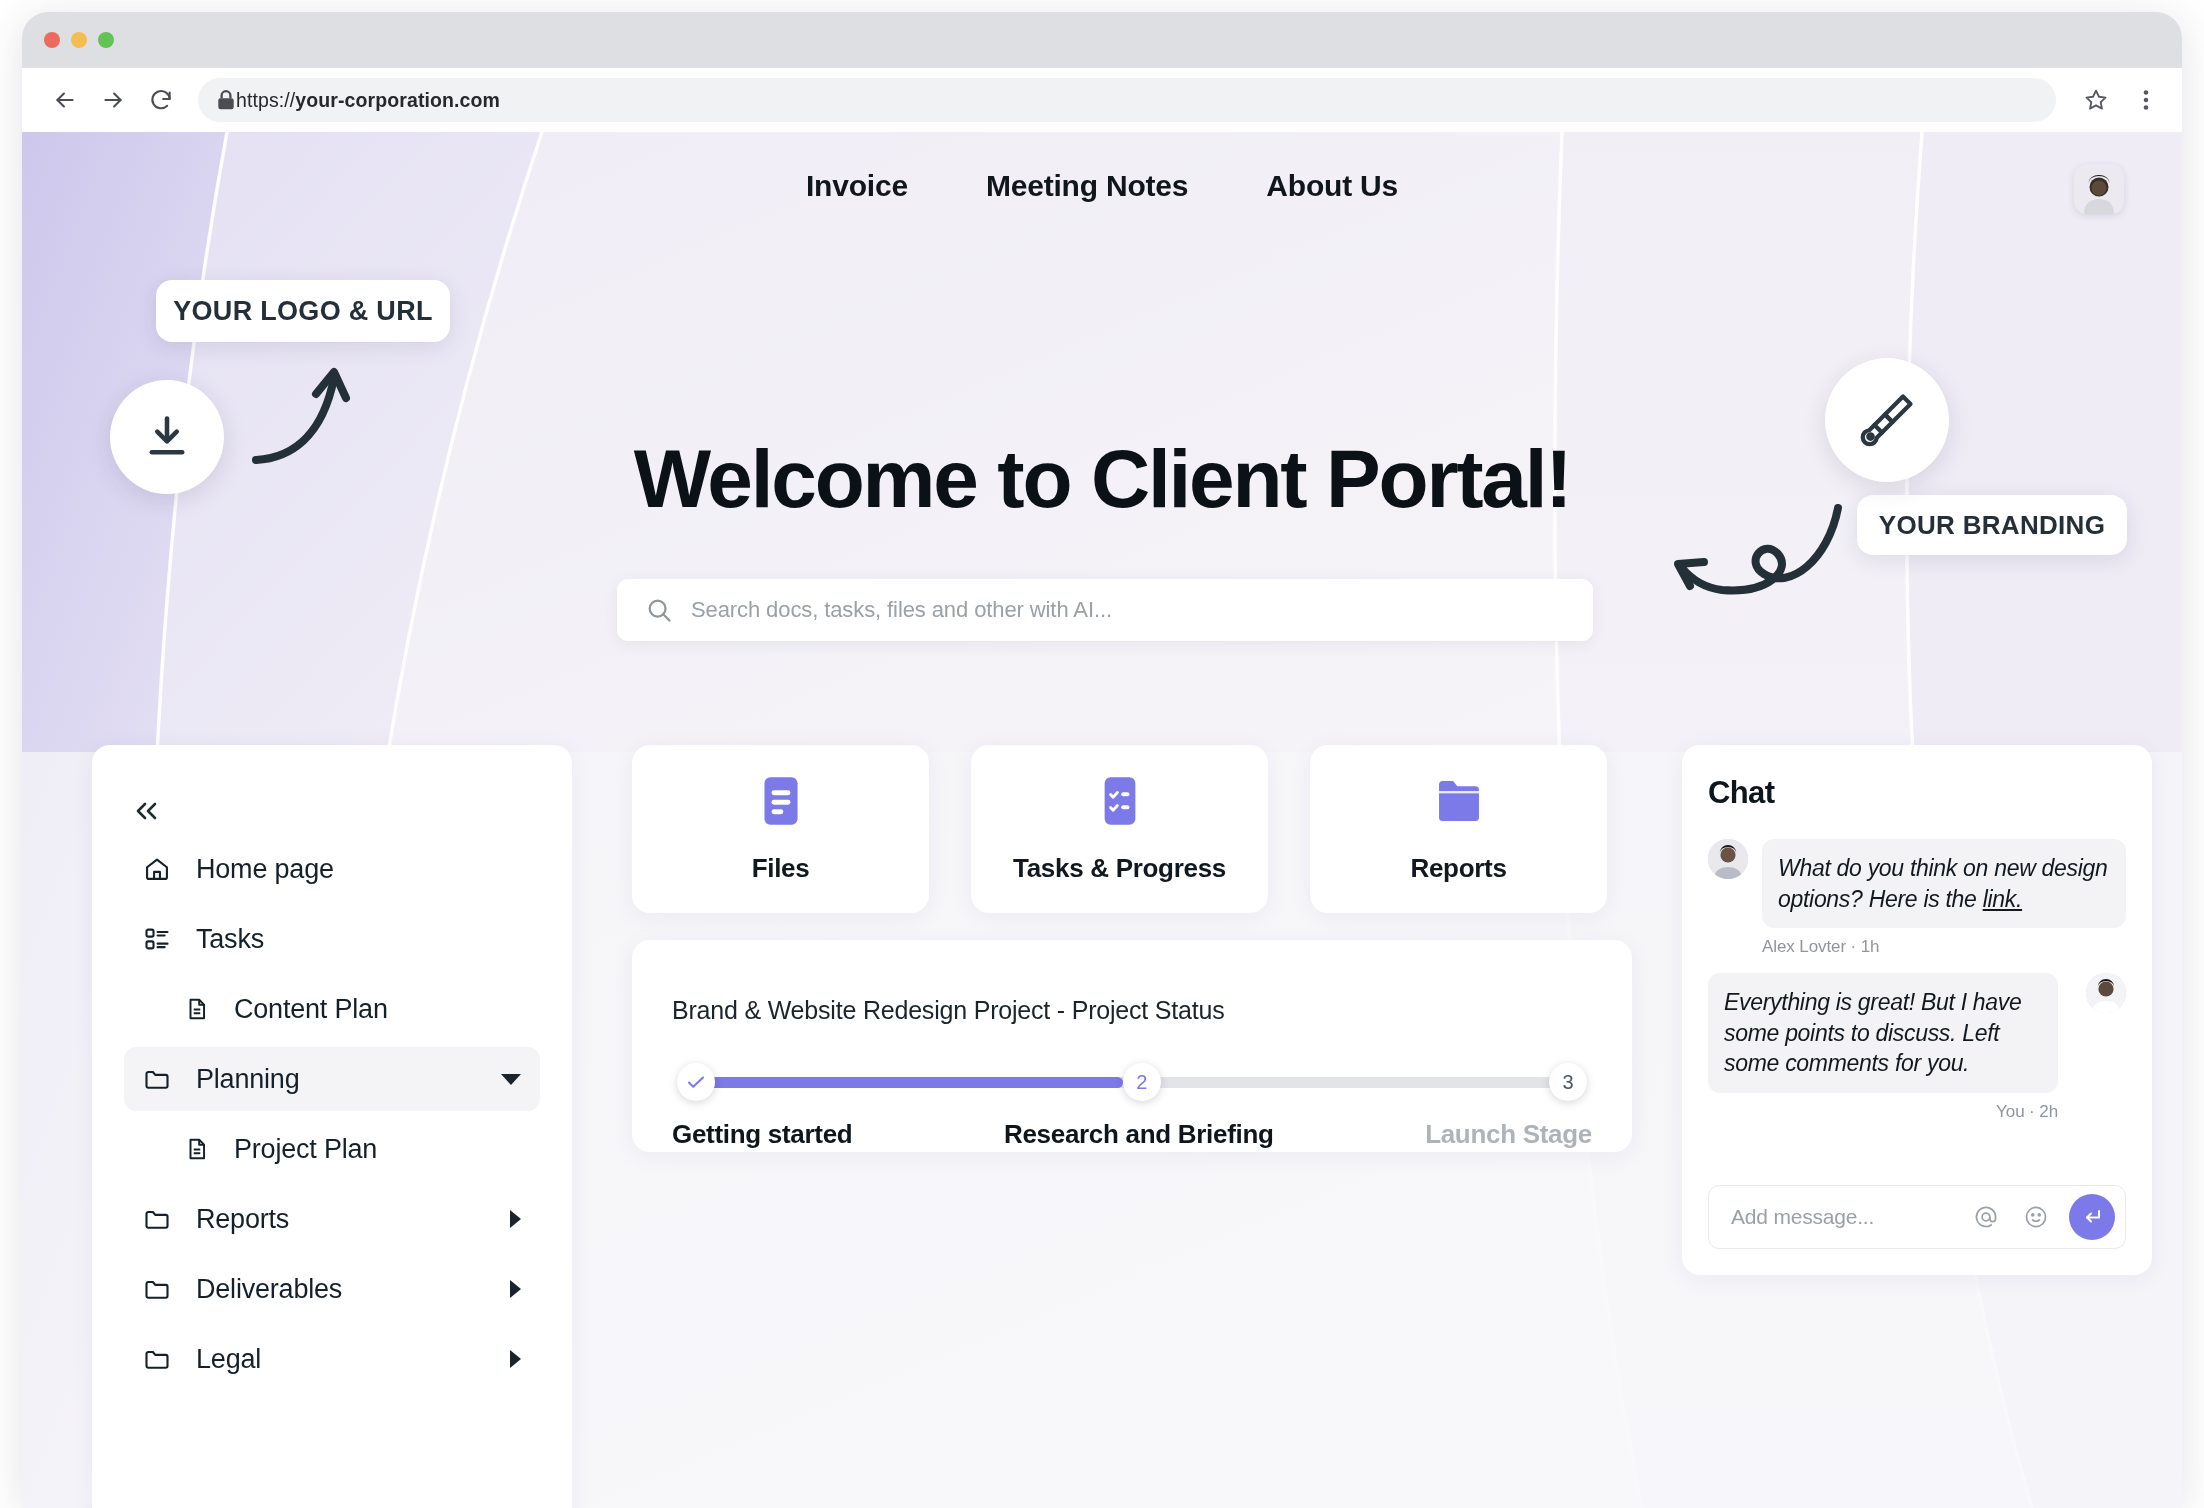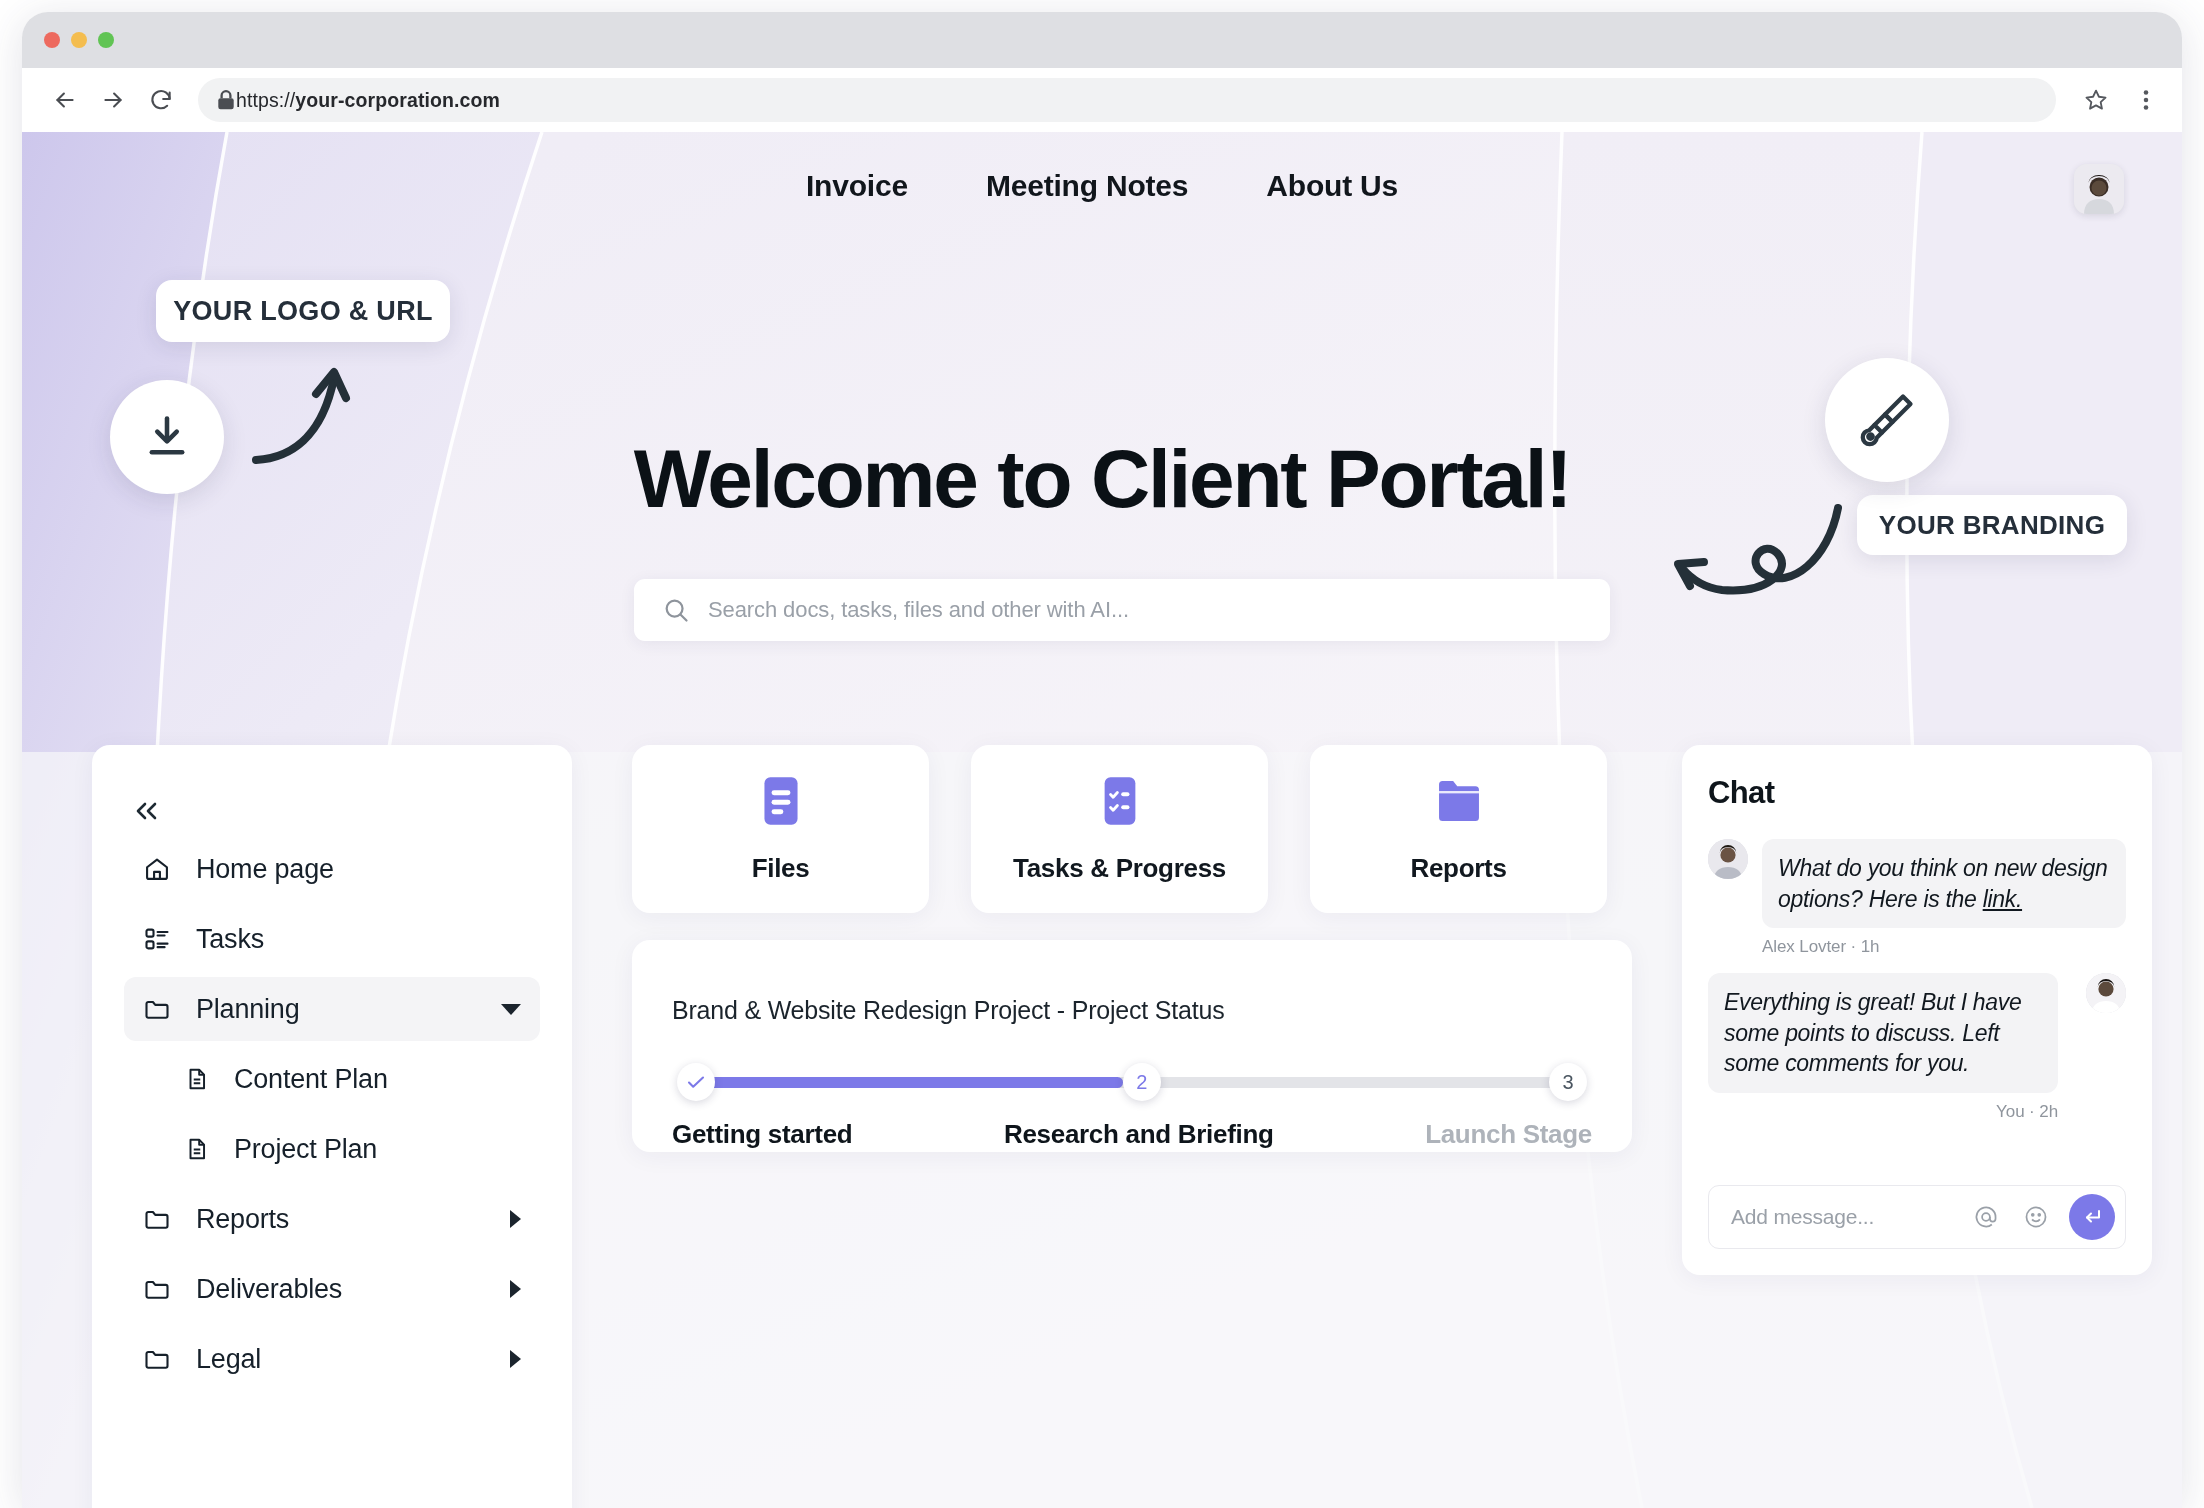--- a/index.html
+++ b/index.html
@@ -167,21 +167,21 @@
     position: absolute;
     top: 300px; left: 0; right: 0;
     text-align: center;
     font-size: 82px;
     font-weight: 800;
     color: #0b1116;
     letter-spacing: -2.2px;
   }
   .search-box {
     position: absolute;
-    left: 612px; top: 447px;
+    left: 595px; top: 447px;
     width: 976px; height: 62px;
     background: #ffffff;
     border-radius: 11px;
     box-shadow: 0 3px 16px rgba(40,40,80,.07);
     display: flex;
     align-items: center;
     padding: 0 28px;
     gap: 18px;
   }
   .search-box .ph {
@@ -556,43 +556,43 @@
           <span class="ico">
             <svg width="28" height="28" viewBox="0 0 24 24" fill="none" stroke="#16202a" stroke-width="1.8" stroke-linecap="round">
                 <rect x="3" y="4" width="6" height="6" rx="1.4"></rect>
                 <rect x="3" y="14" width="6" height="6" rx="1.4"></rect>
                 <path d="M12.5 6h8.5M12.5 9h6M12.5 16h8.5M12.5 19h6"></path>
               </svg>
           </span>
           <span class="lbl">Tasks</span>
         </div>
 
-        <div class="side-item active">
-          <span class="ico">
-            <svg width="28" height="28" viewBox="0 0 24 24" fill="none" stroke="#16202a" stroke-width="1.8" stroke-linejoin="round">
-                <path d="M3 7.5A1.5 1.5 0 0 1 4.5 6h4l2 2.5h9A1.5 1.5 0 0 1 21 10v8a1.5 1.5 0 0 1-1.5 1.5h-15A1.5 1.5 0 0 1 3 18z"></path>
-              </svg>
-          </span>
-          <span class="lbl">Planning</span>
-          <span class="caret">
-            <svg width="22" height="14" viewBox="0 0 22 14" fill="#1b242d">
-                <path d="M1 2h20L11 13z"></path>
-              </svg>
-          </span>
-        </div>
-
         <div class="side-item child">
           <span class="ico">
             <svg width="26" height="26" viewBox="0 0 24 24" fill="none" stroke="#16202a" stroke-width="1.8" stroke-linejoin="round">
                 <path d="M6 3.5h8l4.5 4.5v12.5H6z"></path>
                 <path d="M14 3.5V8h4.5"></path>
                 <path d="M9 12.5h6M9 16h6"></path>
               </svg>
           </span>
           <span class="lbl">Content Plan</span>
+        </div>
+
+        <div class="side-item active">
+          <span class="ico">
+            <svg width="28" height="28" viewBox="0 0 24 24" fill="none" stroke="#16202a" stroke-width="1.8" stroke-linejoin="round">
+                <path d="M3 7.5A1.5 1.5 0 0 1 4.5 6h4l2 2.5h9A1.5 1.5 0 0 1 21 10v8a1.5 1.5 0 0 1-1.5 1.5h-15A1.5 1.5 0 0 1 3 18z"></path>
+              </svg>
+          </span>
+          <span class="lbl">Planning</span>
+          <span class="caret">
+            <svg width="22" height="14" viewBox="0 0 22 14" fill="#1b242d">
+                <path d="M1 2h20L11 13z"></path>
+              </svg>
+          </span>
         </div>
 
         <div class="side-item child">
           <span class="ico">
             <svg width="26" height="26" viewBox="0 0 24 24" fill="none" stroke="#16202a" stroke-width="1.8" stroke-linejoin="round">
                 <path d="M6 3.5h8l4.5 4.5v12.5H6z"></path>
                 <path d="M14 3.5V8h4.5"></path>
                 <path d="M9 12.5h6M9 16h6"></path>
               </svg>
           </span>

